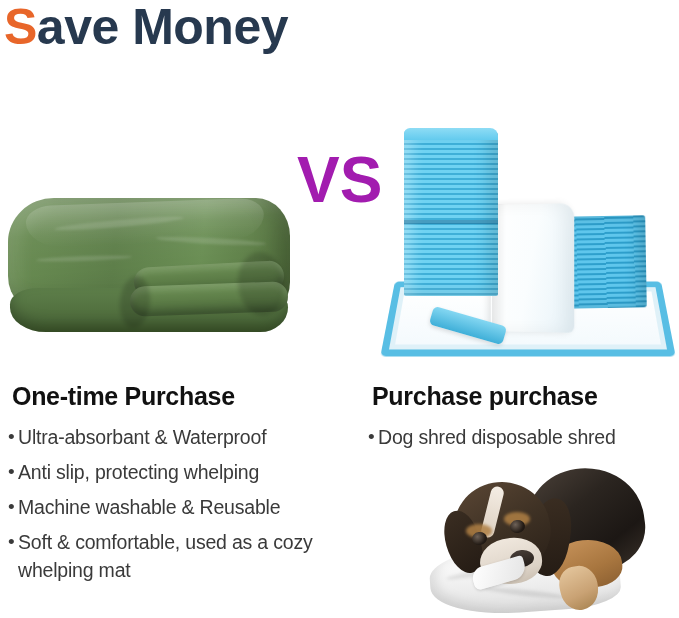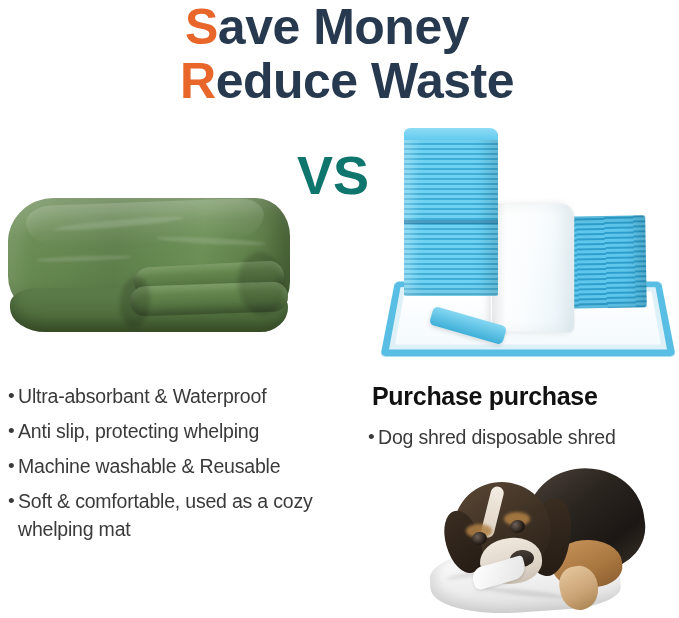--- a/index.html
+++ b/index.html
@@ -12,45 +12,45 @@
     height: 618px;
     position: relative;
     overflow: hidden;
     font-family: "Liberation Sans", sans-serif;
     -webkit-font-smoothing: antialiased;
   }
 
   
   .headline {
     position: absolute;
-    left: 14px;
+    left: 4px;
     top: 0;
     width: 626px;
-    text-align: center;
+    text-align: left;
     line-height: 1.0;
   }
   .headline-line {
     font-size: 50px;
     font-weight: bold;
     letter-spacing: -0.5px;
     color: #27394F;
     white-space: nowrap;
   }
   .headline-line-1 { padding-top: 2px; }
   .headline-line-2 { padding-top: 4px; padding-left: 40px; }
   .initial-cap { color: #E8662A; }
 
   
   .vs-badge {
     position: absolute;
     left: 297px;
     top: 148px;
-    font-size: 54px;
+    font-size: 64px;
     font-weight: bold;
-    color: #0f766e;
+    color: #a21caf;
     letter-spacing: 0px;
     line-height: 1;
   }
 
   
   .blanket-photo {
     position: absolute;
     left: 6px;
     top: 192px;
     width: 290px;
@@ -401,21 +401,20 @@
   }
   .benefit-text {
     flex: 1 1 auto;
   }
 </style>
 </head>
 <body>
 
 <div class="headline">
   <div class="headline-line headline-line-1"><span class="initial-cap">S</span><span>ave Money</span></div>
-  <div class="headline-line headline-line-2"><span class="initial-cap">R</span><span>educe Waste</span></div>
 </div>
 
 <div class="vs-badge">VS</div>
 
 <div class="blanket-photo">
   <div class="blanket-body"></div>
   <div class="blanket-fold-top"></div>
   <div class="blanket-base"></div>
   <div class="blanket-roll blanket-roll-1"></div>
   <div class="blanket-roll blanket-roll-2"></div>
@@ -452,20 +451,21 @@
   <div class="dog-eye-brow dog-brow-right"></div>
   <div class="dog-muzzle"></div>
   <div class="dog-eye dog-eye-left"></div>
   <div class="dog-eye dog-eye-right"></div>
   <div class="dog-nose"></div>
   <div class="dog-paw"></div>
   <div class="dog-shred"></div>
 </div>
 
 <div class="column column-left">
+  <div class="column-heading">One-time Purchase</div>
   <ul class="benefit-list">
     <li class="benefit-item">
       <span class="benefit-bullet">•</span>
       <span class="benefit-text">Ultra-absorbant &amp; Waterproof</span>
     </li>
     <li class="benefit-item">
       <span class="benefit-bullet">•</span>
       <span class="benefit-text">Anti slip, protecting whelping</span>
     </li>
     <li class="benefit-item">

